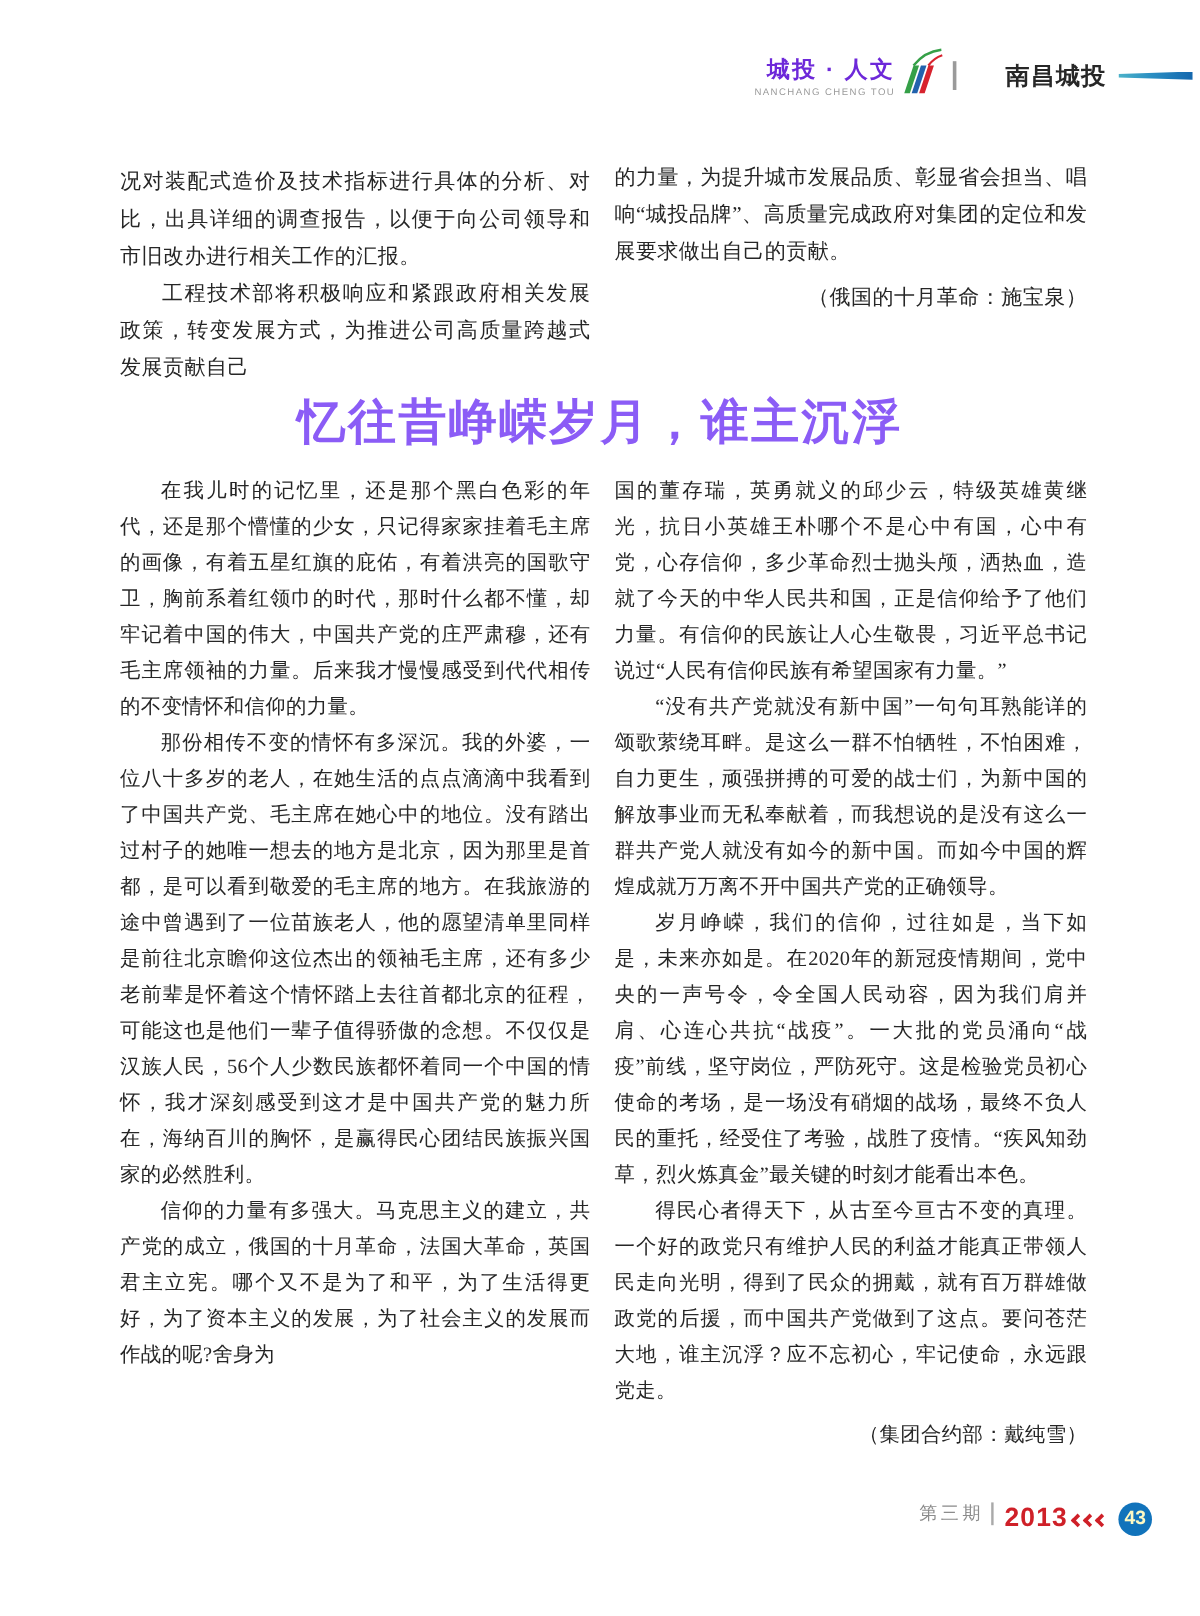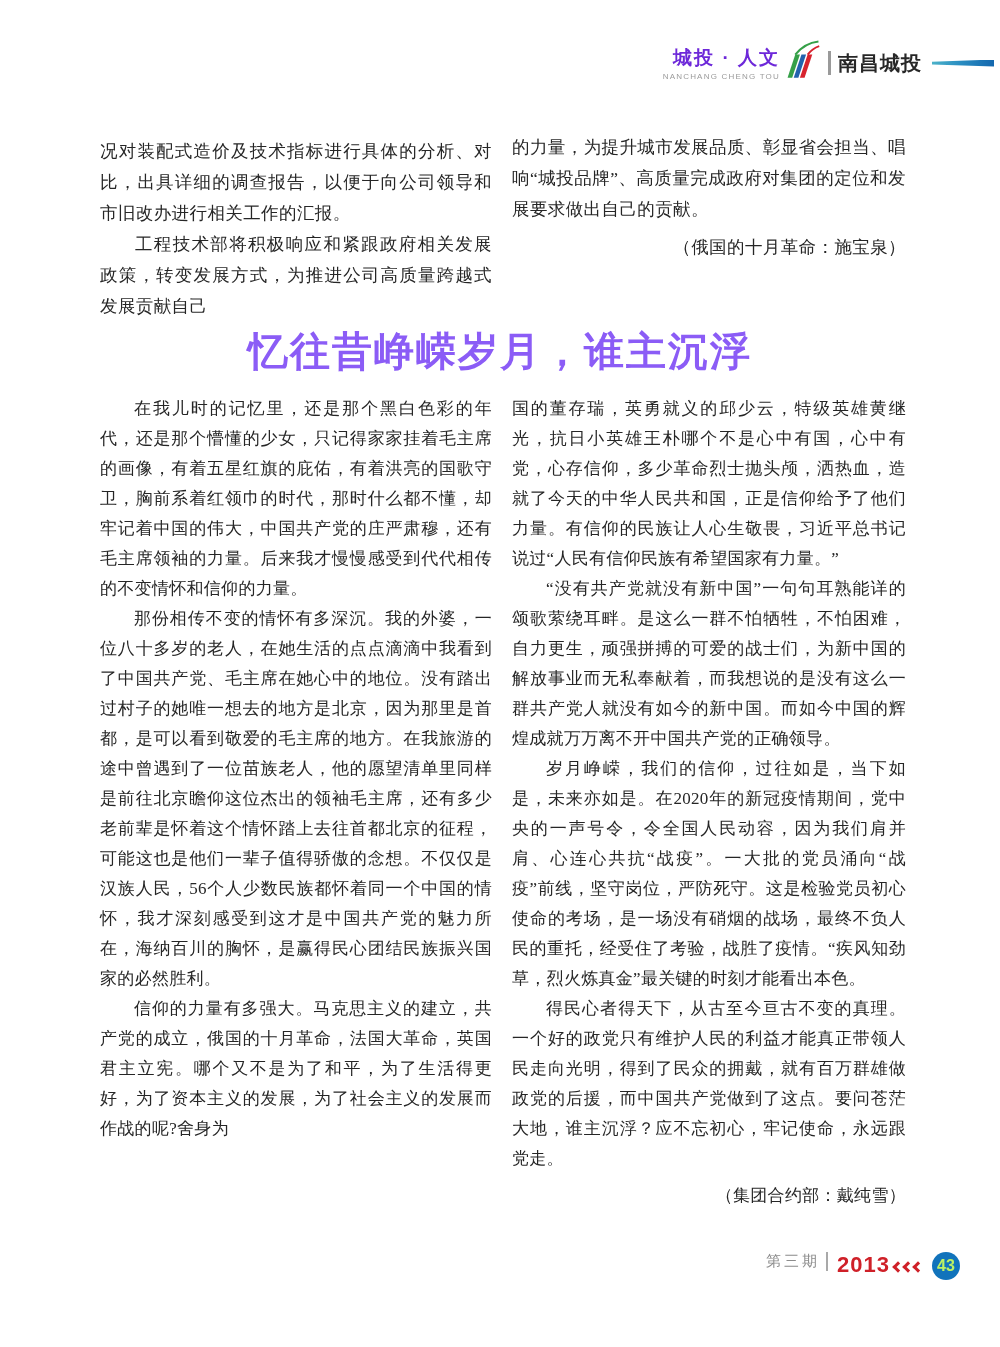--- a/index.html
+++ b/index.html
@@ -46,20 +46,21 @@
     width: 3px; height: 24px;
     background: #9a9a9a;
     margin: 0 7px 0 2px;
   }
   .brand-title {
     font-family: "Liberation Sans", "DejaVu Sans", sans-serif;
     font-size: 20px;
     font-weight: bold;
     color: #272727;
     letter-spacing: 1px;
+    margin-left: 34px;
   }
   .header-accent-bar {
     width: 62px; height: 7px;
     margin-left: 10px;
     margin-right: 6px;
     background: linear-gradient(90deg, #4cb2c9 0%, #2a8ec2 45%, #1467ae 100%);
     clip-path: polygon(0 32%, 100% 0, 100% 100%, 0 72%);
   }
 
   
@@ -130,21 +131,21 @@
     width: 8px; height: 8px;
     border-left: 3px solid #cf2028;
     border-bottom: 3px solid #cf2028;
     transform: rotate(45deg);
     margin-right: 2px;
   }
   .page-number-badge {
     width: 28px; height: 28px;
     border-radius: 50%;
     background: #1173bb;
-    color: #bef264;
+    color: #fef9c3;
     font-family: "Liberation Sans", "DejaVu Sans", sans-serif;
     font-size: 16px;
     font-weight: bold;
     display: flex;
     align-items: center;
     justify-content: center;
   }
 </style>
 </head>
 <body>

